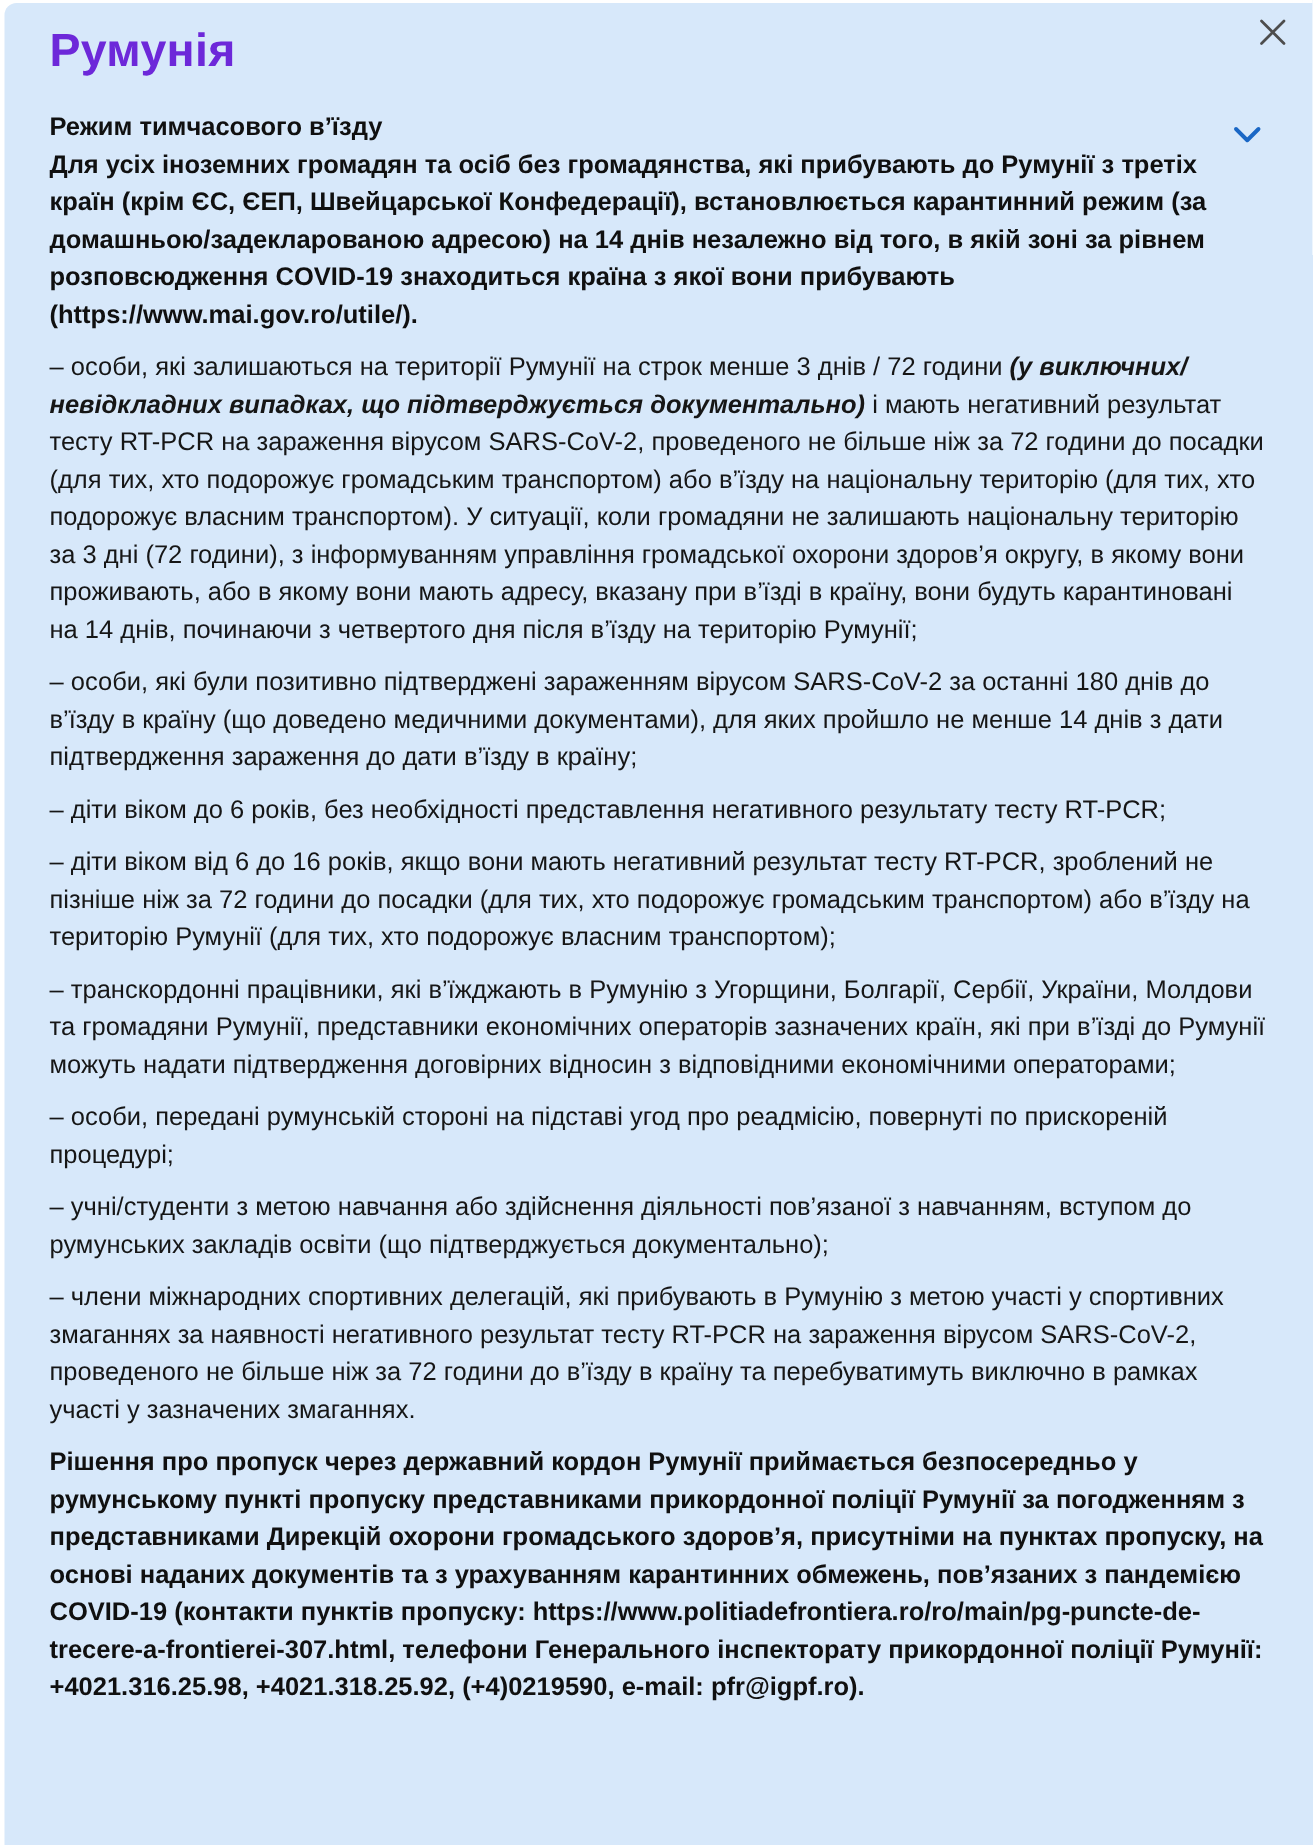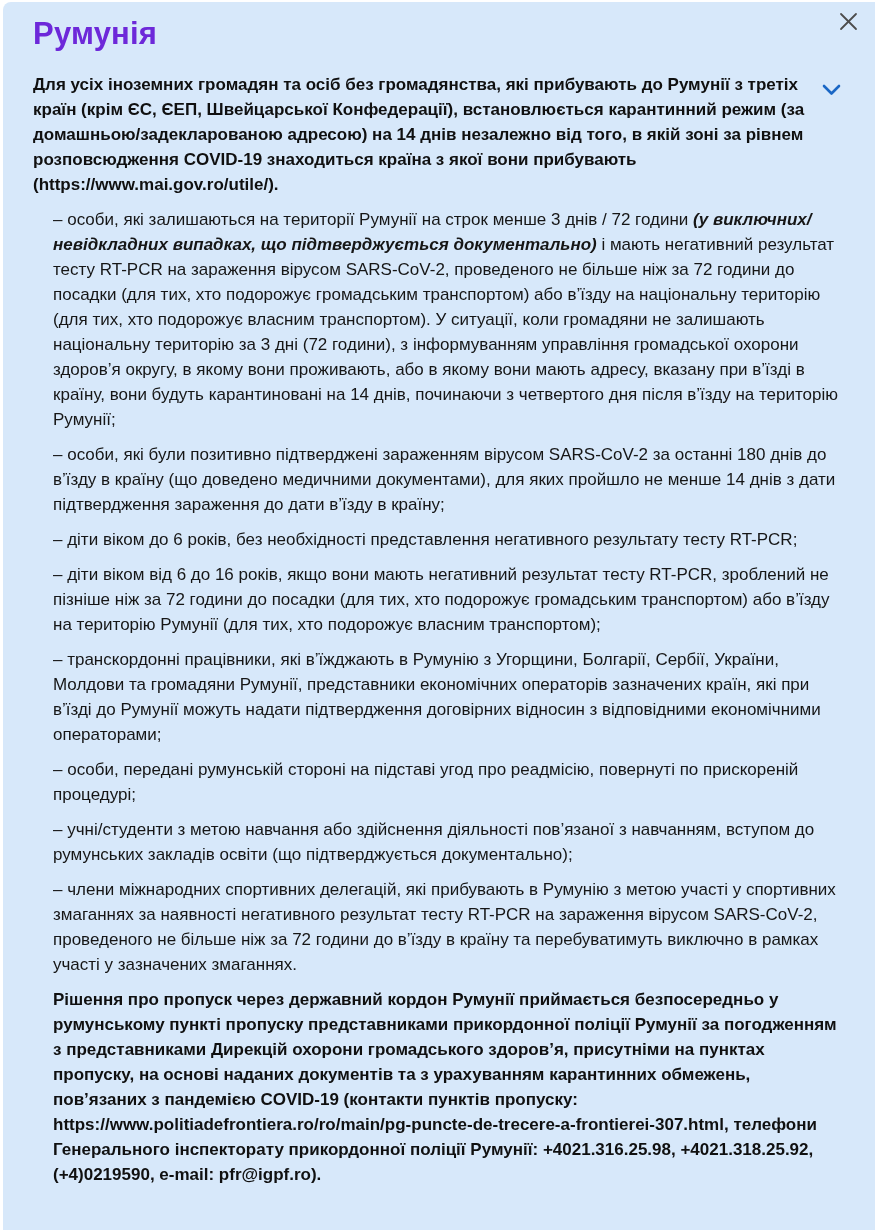--- a/index.html
+++ b/index.html
@@ -57,21 +57,21 @@
     line-height: 0;
   }
   .content {
     margin-top: 20px;
     font-size: 17px;
     line-height: 25px;
     color: #161616;
     overflow-wrap: break-word;
   }
   .para { margin: 0 0 0 0; }
-  .para + .para { margin-top: 10px; margin-left: 20px; }
+  .para + .para { margin-top: 10px; }
   .para.tight { margin-top: 0; }
   .bold { font-weight: 700; color: #101010; }
   .bi { font-weight: 700; font-style: italic; }
 </style>
 </head>
 <body>
 
 <div class="panel">
 
   <button class="close-btn" aria-label="Close">
@@ -87,20 +87,21 @@
 
   <button class="chevron-btn" aria-label="Collapse section">
     <span>
       <svg width="19" height="12" viewBox="0 0 19 12">
         <polyline points="2,2 9.5,9.5 17,2" fill="none" stroke="#1a67c5" stroke-width="2.6" stroke-linecap="round" stroke-linejoin="round"></polyline>
       </svg>
     </span>
   </button>
 
   <div class="content">
+    <p class="para bold">Режим тимчасового в’їзду</p>
     <p class="para tight bold">Для усіх іноземних громадян та осіб без громадянства, які прибувають до Румунії з третіх країн (крім ЄС, ЄЕП, Швейцарської Конфедерації), встановлюється карантинний режим (за домашньою/задекларованою адресою) на 14 днів незалежно від того, в якій зоні за рівнем розповсюдження COVID-19 знаходиться країна з якої вони прибувають (https://www.mai.gov.ro/utile/).</p>
 
 
 
     <p class="para"><span>– особи, які залишаються на території Румунії на строк менше 3 днів / 72 години </span><span class="bi">(у виключних/невідкладних випадках, що підтверджується документально)</span><span> і мають негативний результат тесту RT-PCR на зараження вірусом SARS-CoV-2, проведеного не більше ніж за 72 години до посадки (для тих, хто подорожує громадським транспортом) або в’їзду на національну територію (для тих, хто подорожує власним транспортом). У ситуації, коли громадяни не залишають національну територію за 3 дні (72 години), з інформуванням управління громадської охорони здоров’я округу, в якому вони проживають, або в якому вони мають адресу, вказану при в’їзді в країну, вони будуть карантиновані на 14 днів, починаючи з четвертого дня після в’їзду на територію Румунії;</span></p>
 
     <p class="para"><span>– особи, які були позитивно підтверджені зараженням вірусом SARS-CoV-2 за останні 180 днів до в’їзду в країну (що доведено медичними документами), для яких пройшло не менше 14 днів з дати підтвердження зараження до дати в’їзду в країну;</span></p>
 
     <p class="para"><span>– діти віком до 6 років, без необхідності представлення негативного результату тесту RT-PCR;</span></p>
 

